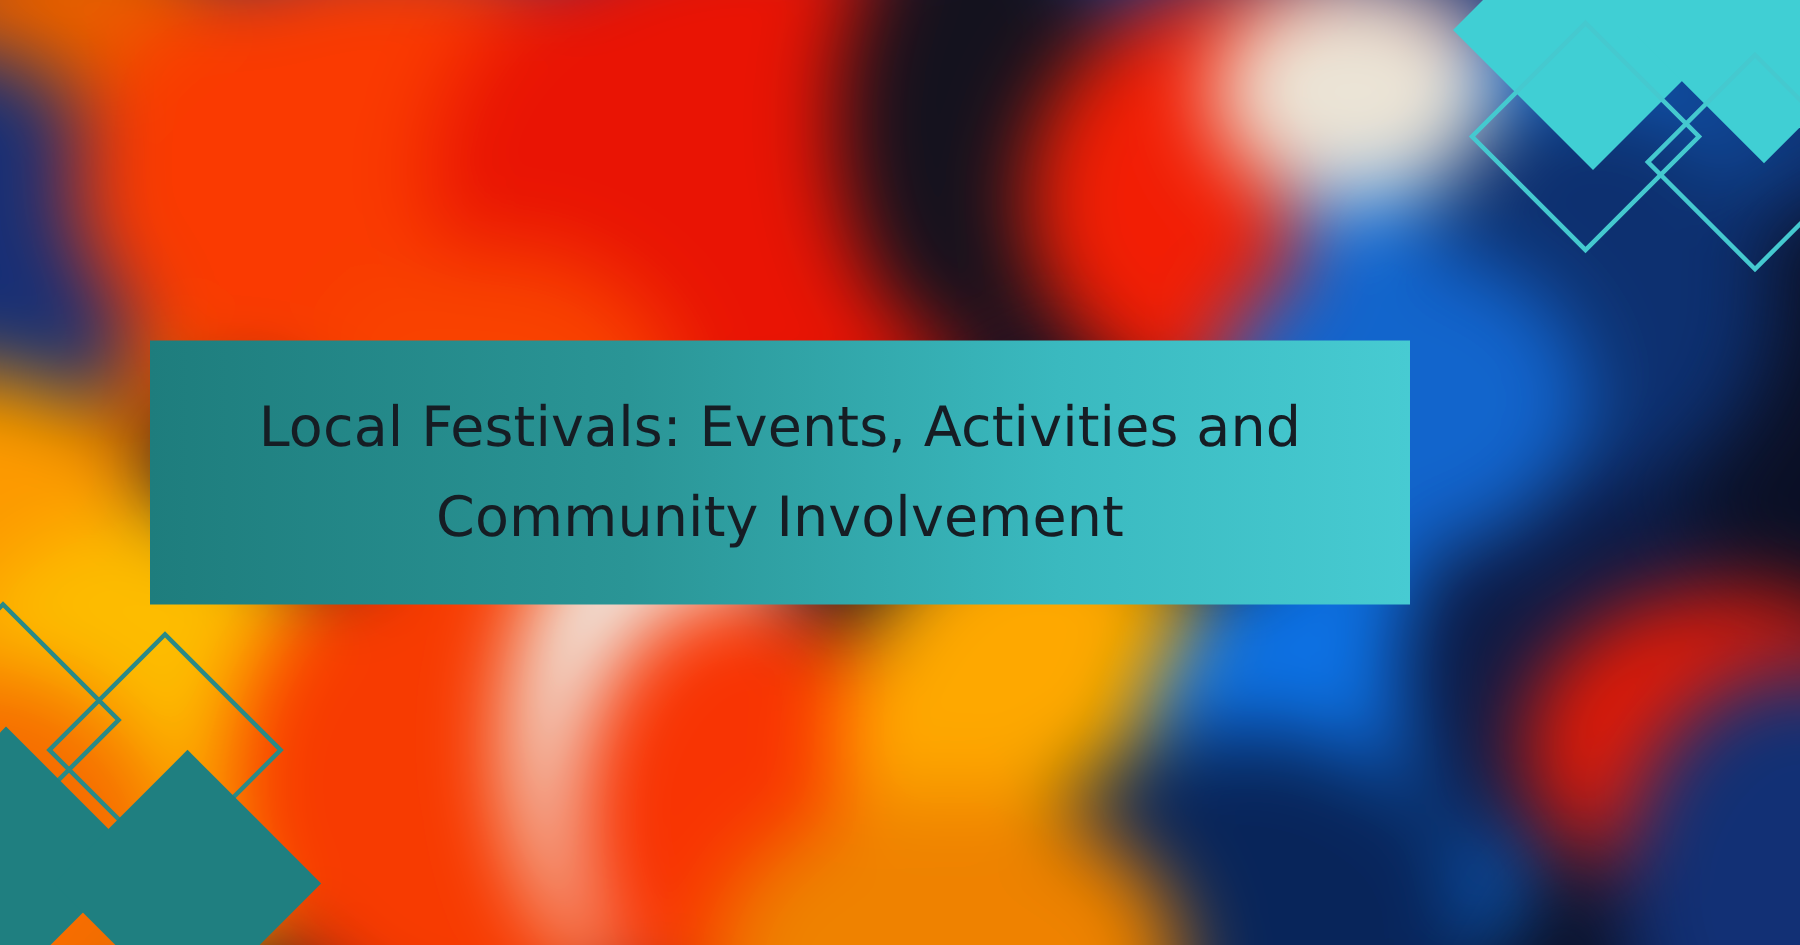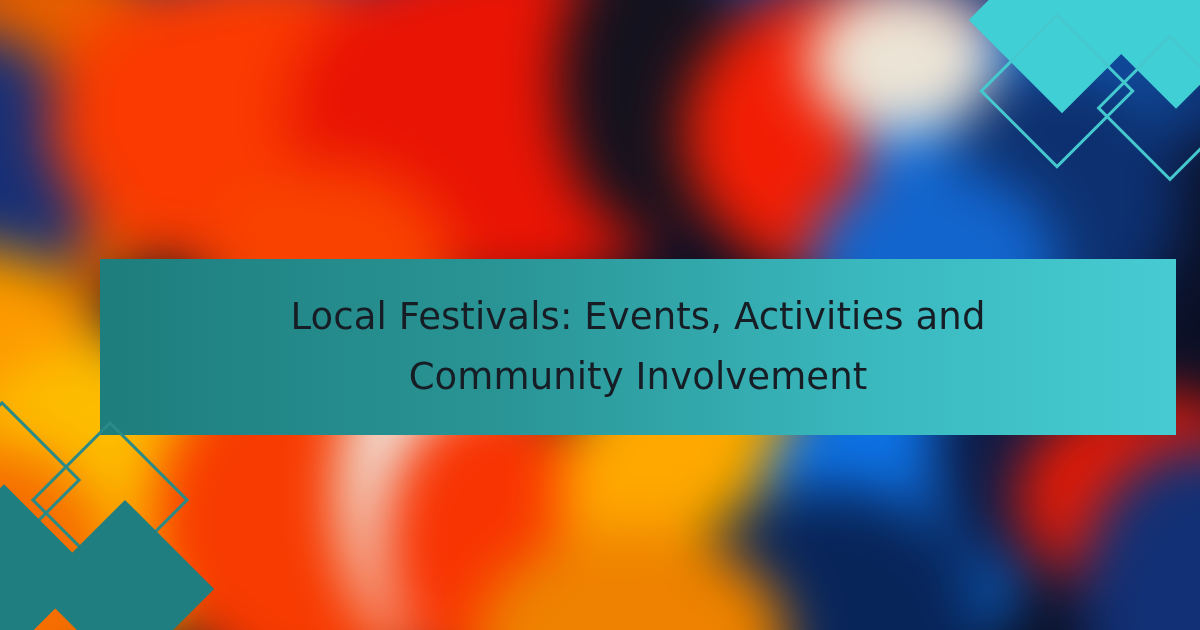--- a/index.html
+++ b/index.html
@@ -24,25 +24,24 @@
     width:1360px; height:790px;
     filter:blur(26px) saturate(1.18);
     transform:scale(1.04);
   }
   .blob { position:absolute; border-radius:50%; }
 
   
   .banner {
     position:absolute;
     left:100px; top:227px;
-    width:1076px; height:176px;
+    width:840px; height:176px;
     display:flex; align-items:center; justify-content:center;
     padding:0 54px;
     z-index:6;
-    margin-top:32px;
   }
   .banner-title {
     font-size:37px;
     line-height:1.62;
     font-weight:400;
     text-align:center;
     letter-spacing:0.1px;
     white-space:pre-line;
   }
 

